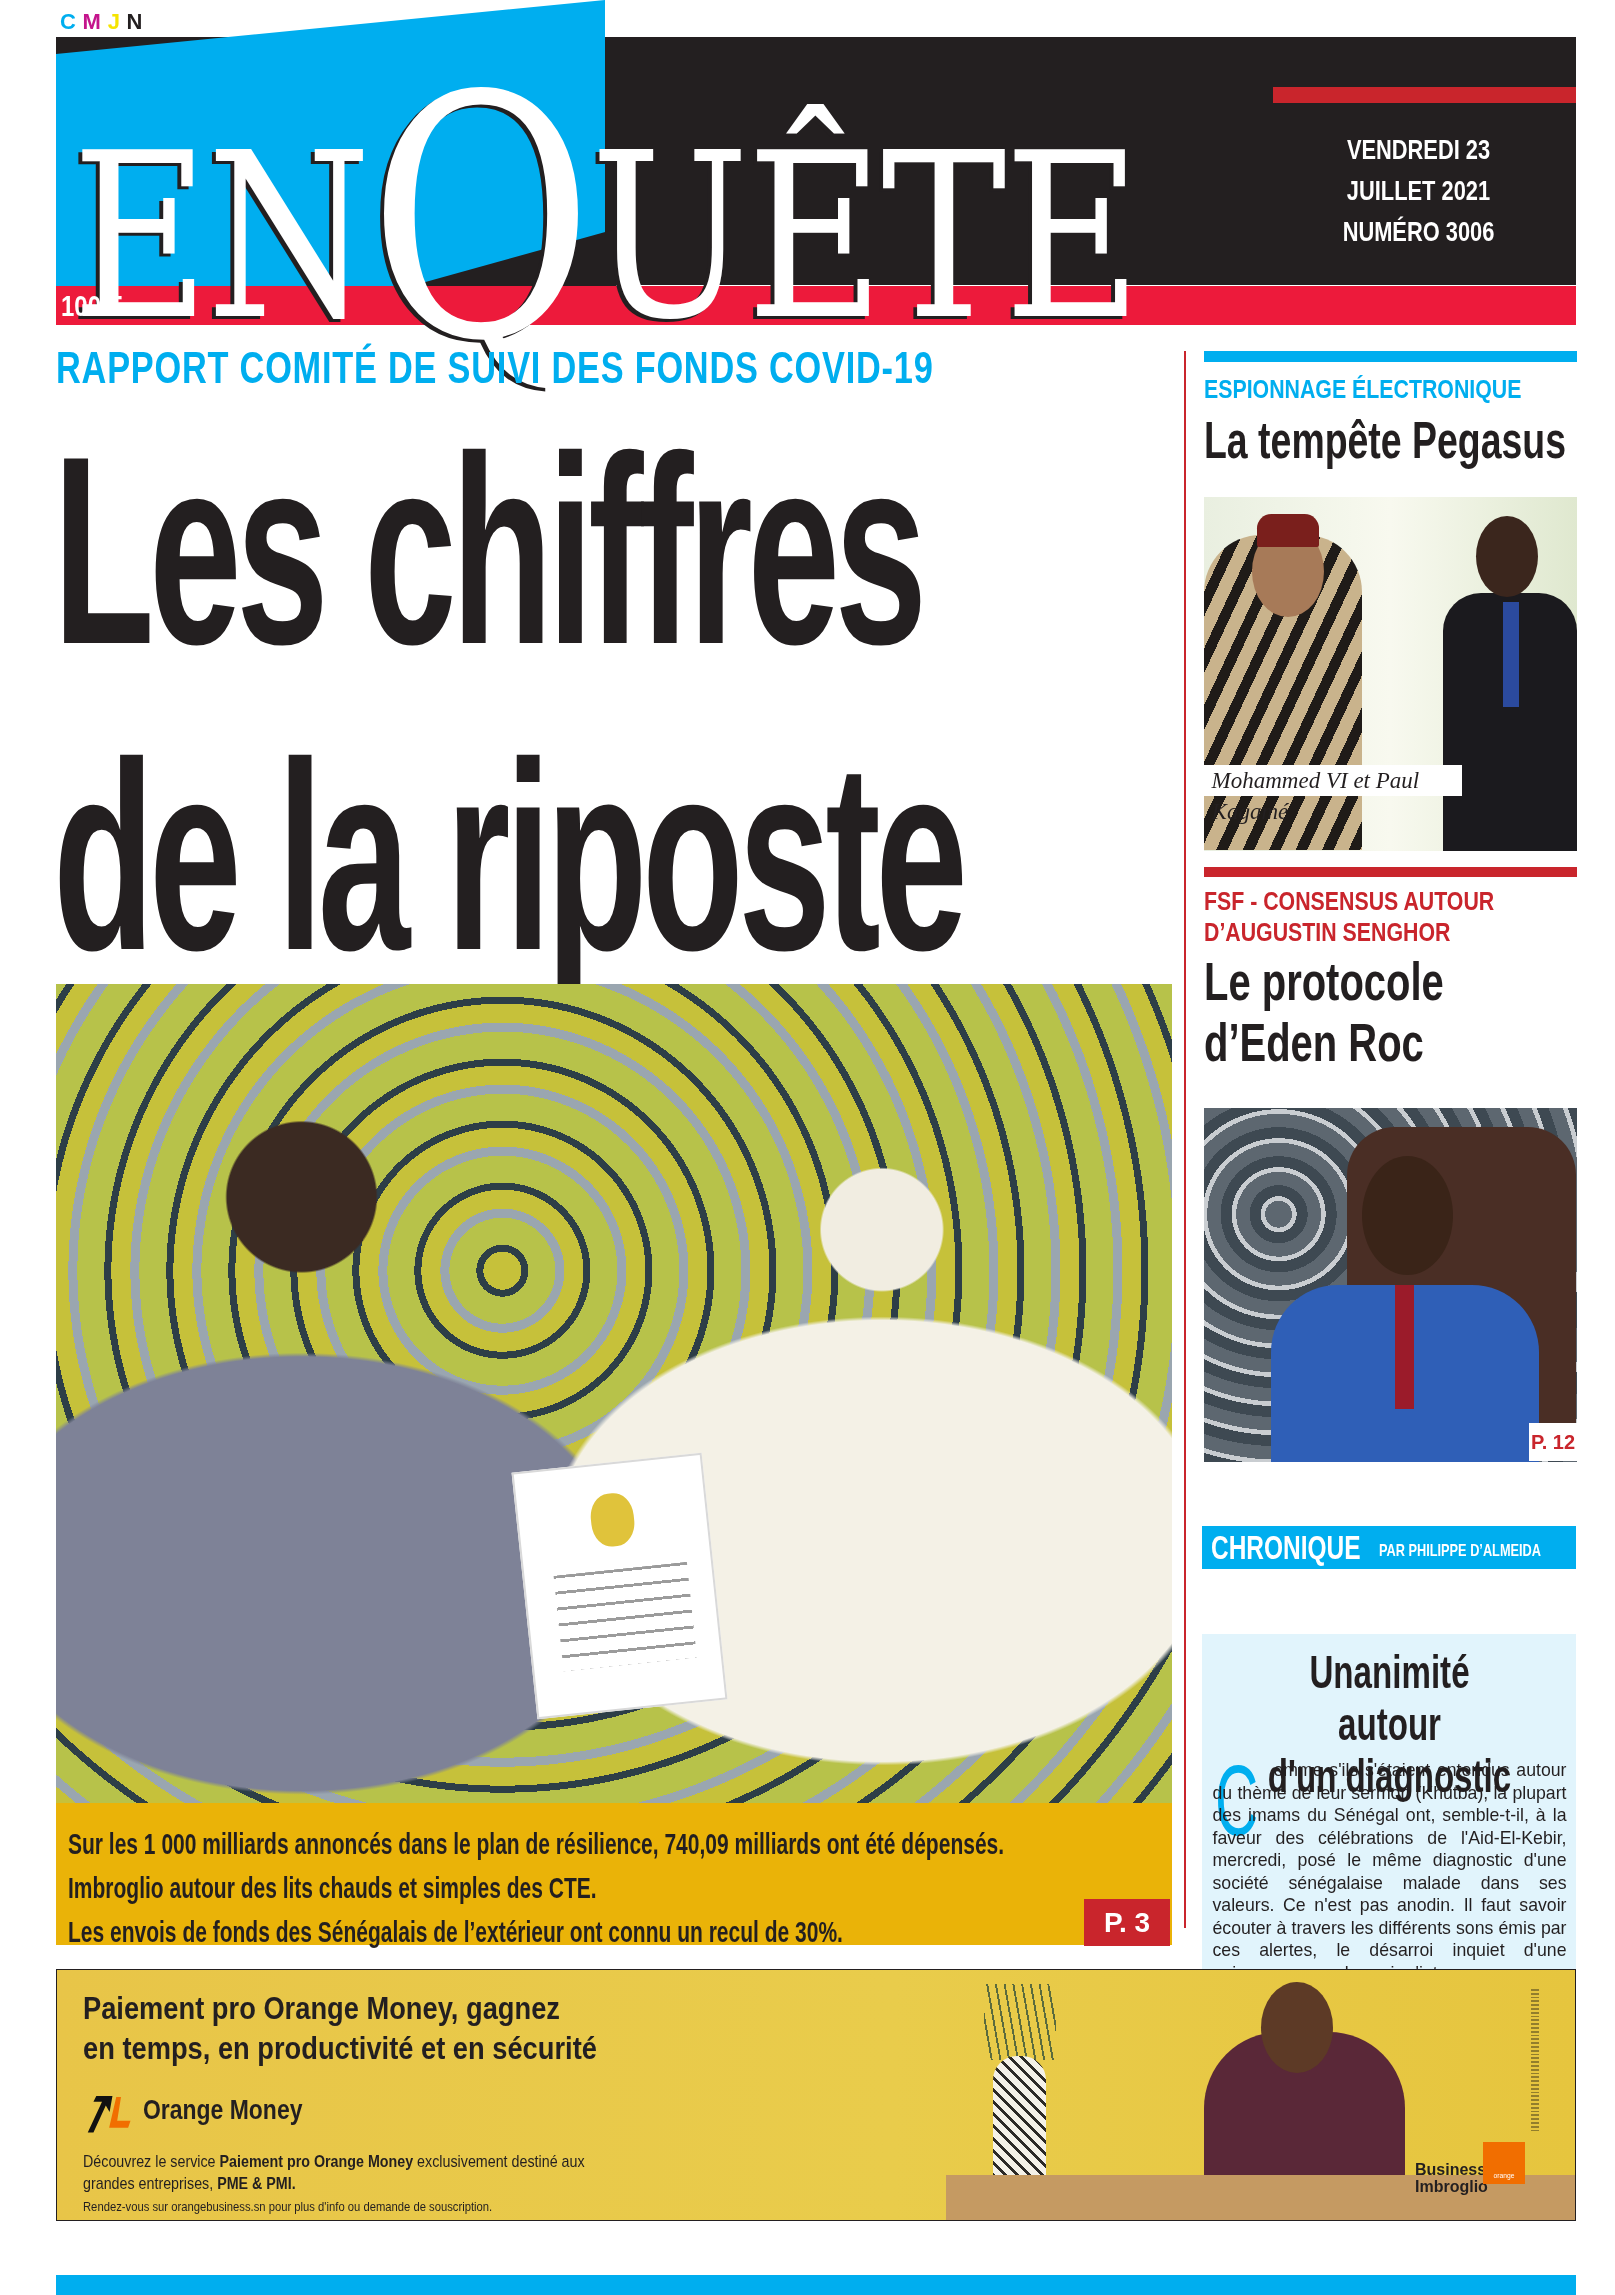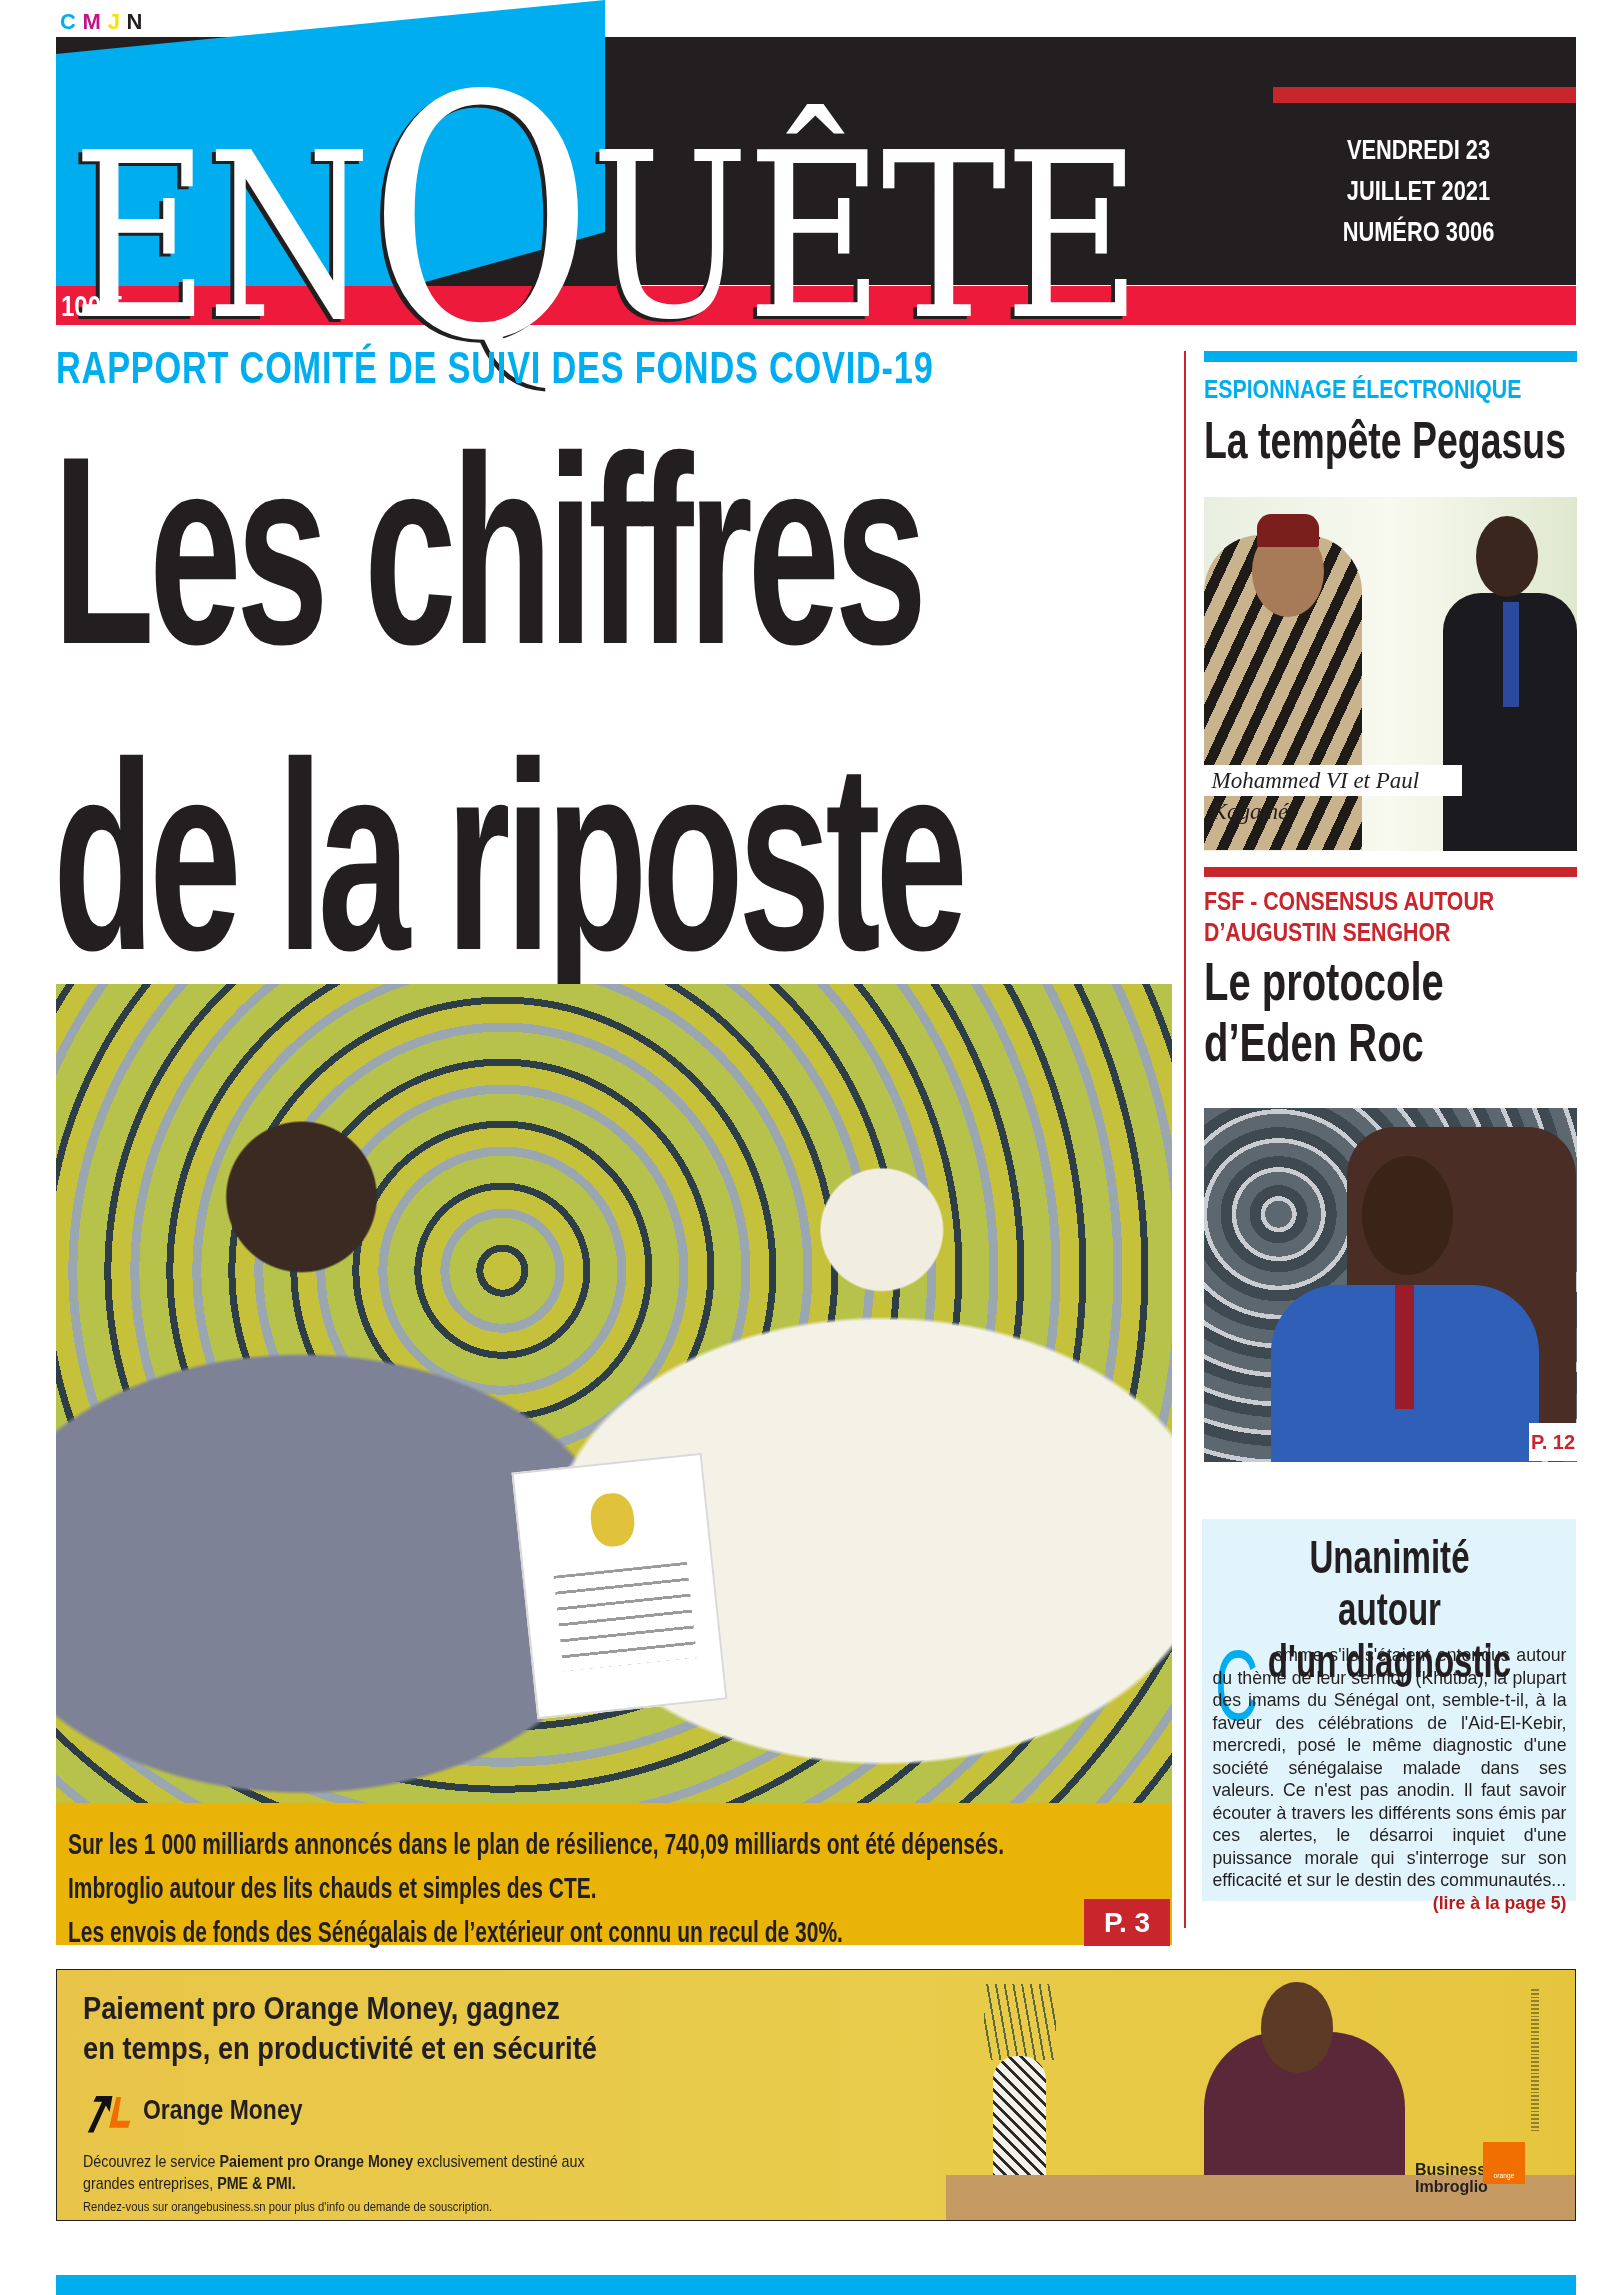--- a/index.html
+++ b/index.html
@@ -93,21 +93,21 @@
   #fsf-tie { left: 191px; top: 177px; width: 19px; height: 124px; background: #9b1b2a; }
   #fsf-page { left: 325px; top: 315px; width: 48px; height: 38px; background: #fff; color: #c9252c;
      font-size: 20px; font-weight: 700; text-align: center; line-height: 38px; }
 
   
   #chron-head { left: 1202px; top: 1498px; width: 374px; height: 43px; background: #00aeef; color: #fff; white-space: nowrap;
      padding-left: 8.6px; margin-top: 28px; }
   #chron-label { font-size: 34px; font-weight: 700; line-height: 43px; display: inline-block; transform: scaleX(0.72); transform-origin: left center; }
   #chron-author { font-size: 17px; font-weight: 700; line-height: 43px; position: absolute; left: 177px; top: 2.9px;
      transform: scaleX(0.75); transform-origin: left center; }
-  #chron-box { left: 1202px; top: 1519px; width: 374px; height: 382px; background: #e1f4fc; padding: 11.5px 10.5px 0 10.5px; }
+  #chron-box { left: 1202px; top: 1634px; width: 374px; height: 382px; background: #e1f4fc; padding: 11.5px 10.5px 0 10.5px; }
   #chron-title { width: 100%; text-align: center; font-size: 46px; line-height: 52px; font-weight: 700; color: #231f20;
      transform: scaleX(0.72); transform-origin: center top; }
   #chron-drop { left: 13.4px; top: 118px; color: #00aeef; font-size: 100px; line-height: 96px; font-weight: 400;
      transform: scaleX(0.6); transform-origin: left top; }
   #chron-text { left: 10.5px; top: 125px; width: 354px; font-size: 17.7px; line-height: 22.5px; color: #231f20; text-align: justify; }
   #chron-text .indent { display: inline-block; width: 61px; }
   #chron-more { color: #b91c1c; font-weight: 700; float: right; }
 
   
   #ad { left: 56px; top: 1969px; width: 1520px; height: 252px; border: 1.4px solid #231f20;

